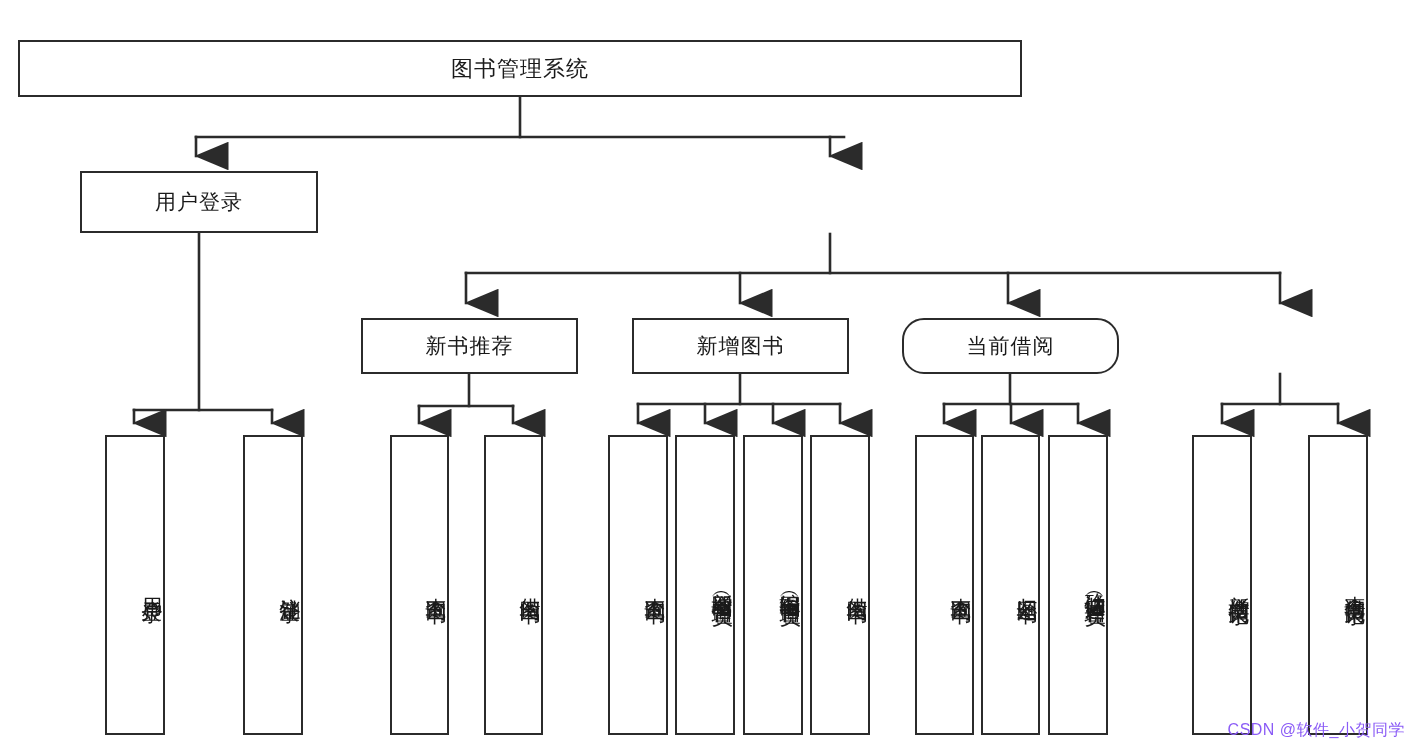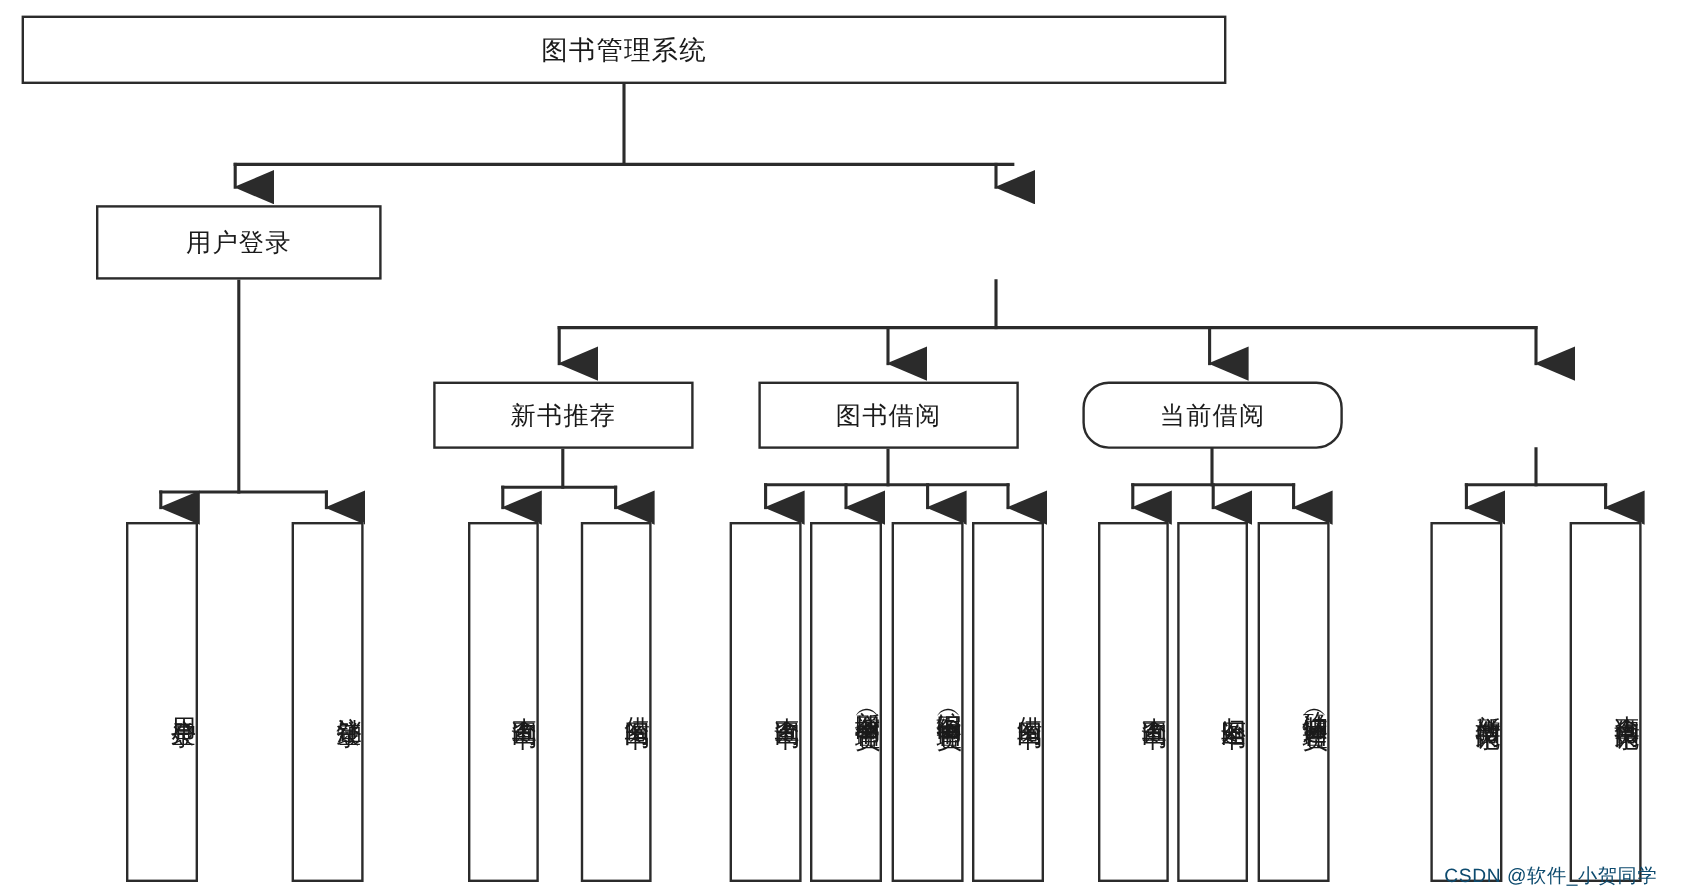--- a/index.html
+++ b/index.html
@@ -50,27 +50,28 @@
     justify-content: center;
   }
   .node.vert .label {
     writing-mode: vertical-rl;
     text-orientation: upright;
     white-space: nowrap;
     line-height: 1;
   }
   .node.root {
     font-size: 22px;
+    margin-top: 27px;
   }
   .watermark {
     position: absolute;
-    right: 24px;
+    right: 0;
     bottom: 6px;
     font-size: 16px;
-    color: #0c4a6e;
+    color: #8b5cf6;
     letter-spacing: 0.5px;
     white-space: nowrap;
   }
 </style>
 </head>
 <body>
 
 <div id="canvas">
 
   <svg class="connectors" viewBox="0 0 1405 747" xmlns="http://www.w3.org/2000/svg">
@@ -143,21 +144,21 @@
   </div>
 
   <div class="node horiz" style="left:80px; top:171px; width:238px; height:62px;">
     <span class="label">用户登录</span>
   </div>
 
   <div class="node horiz" style="left:361px; top:318px; width:217px; height:56px;">
     <span class="label">新书推荐</span>
   </div>
   <div class="node horiz" style="left:632px; top:318px; width:217px; height:56px;">
-    <span class="label">图书借阅</span>
+    <span class="label">新增图书</span>
   </div>
   <div class="node horiz" style="left:902px; top:318px; width:217px; height:56px;border-radius:22px;">
     <span class="label">当前借阅</span>
   </div>
 
   <div class="node vert" style="left:105px; top:435px; width:60px; height:300px;">
     <span class="label">用户登录</span>
   </div>
   <div class="node vert" style="left:243px; top:435px; width:60px; height:300px;">
     <span class="label">注销登录</span>

